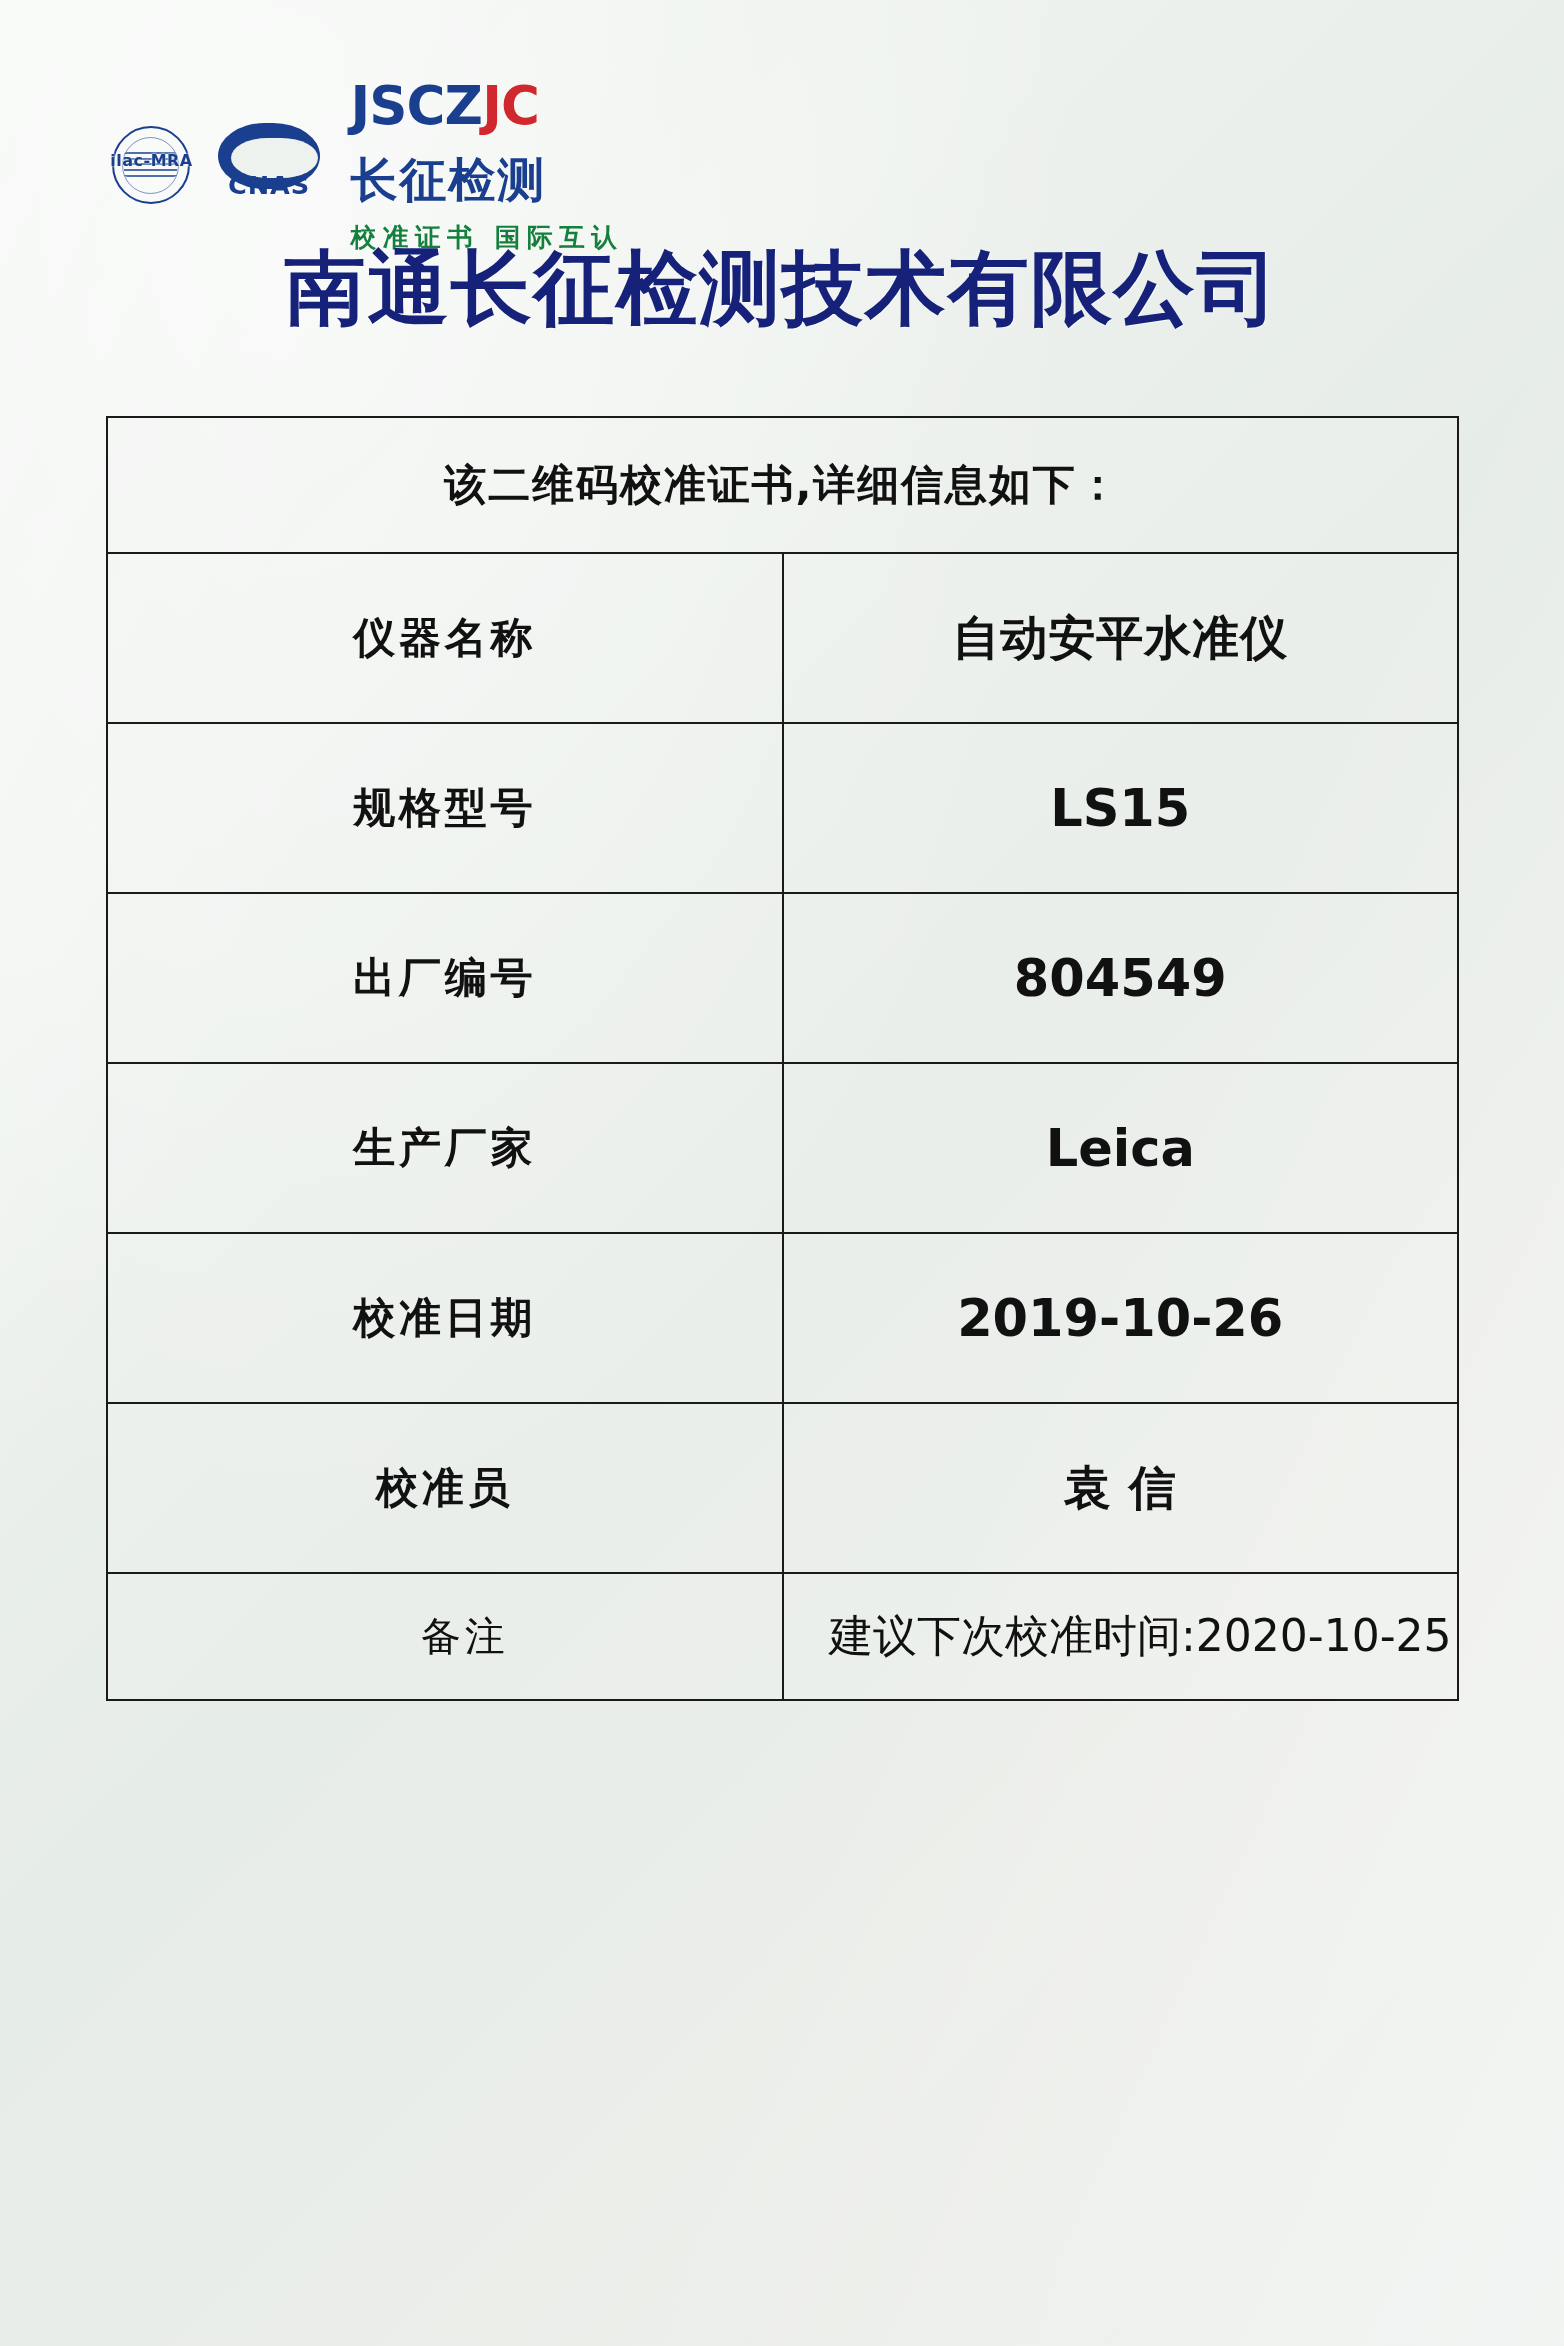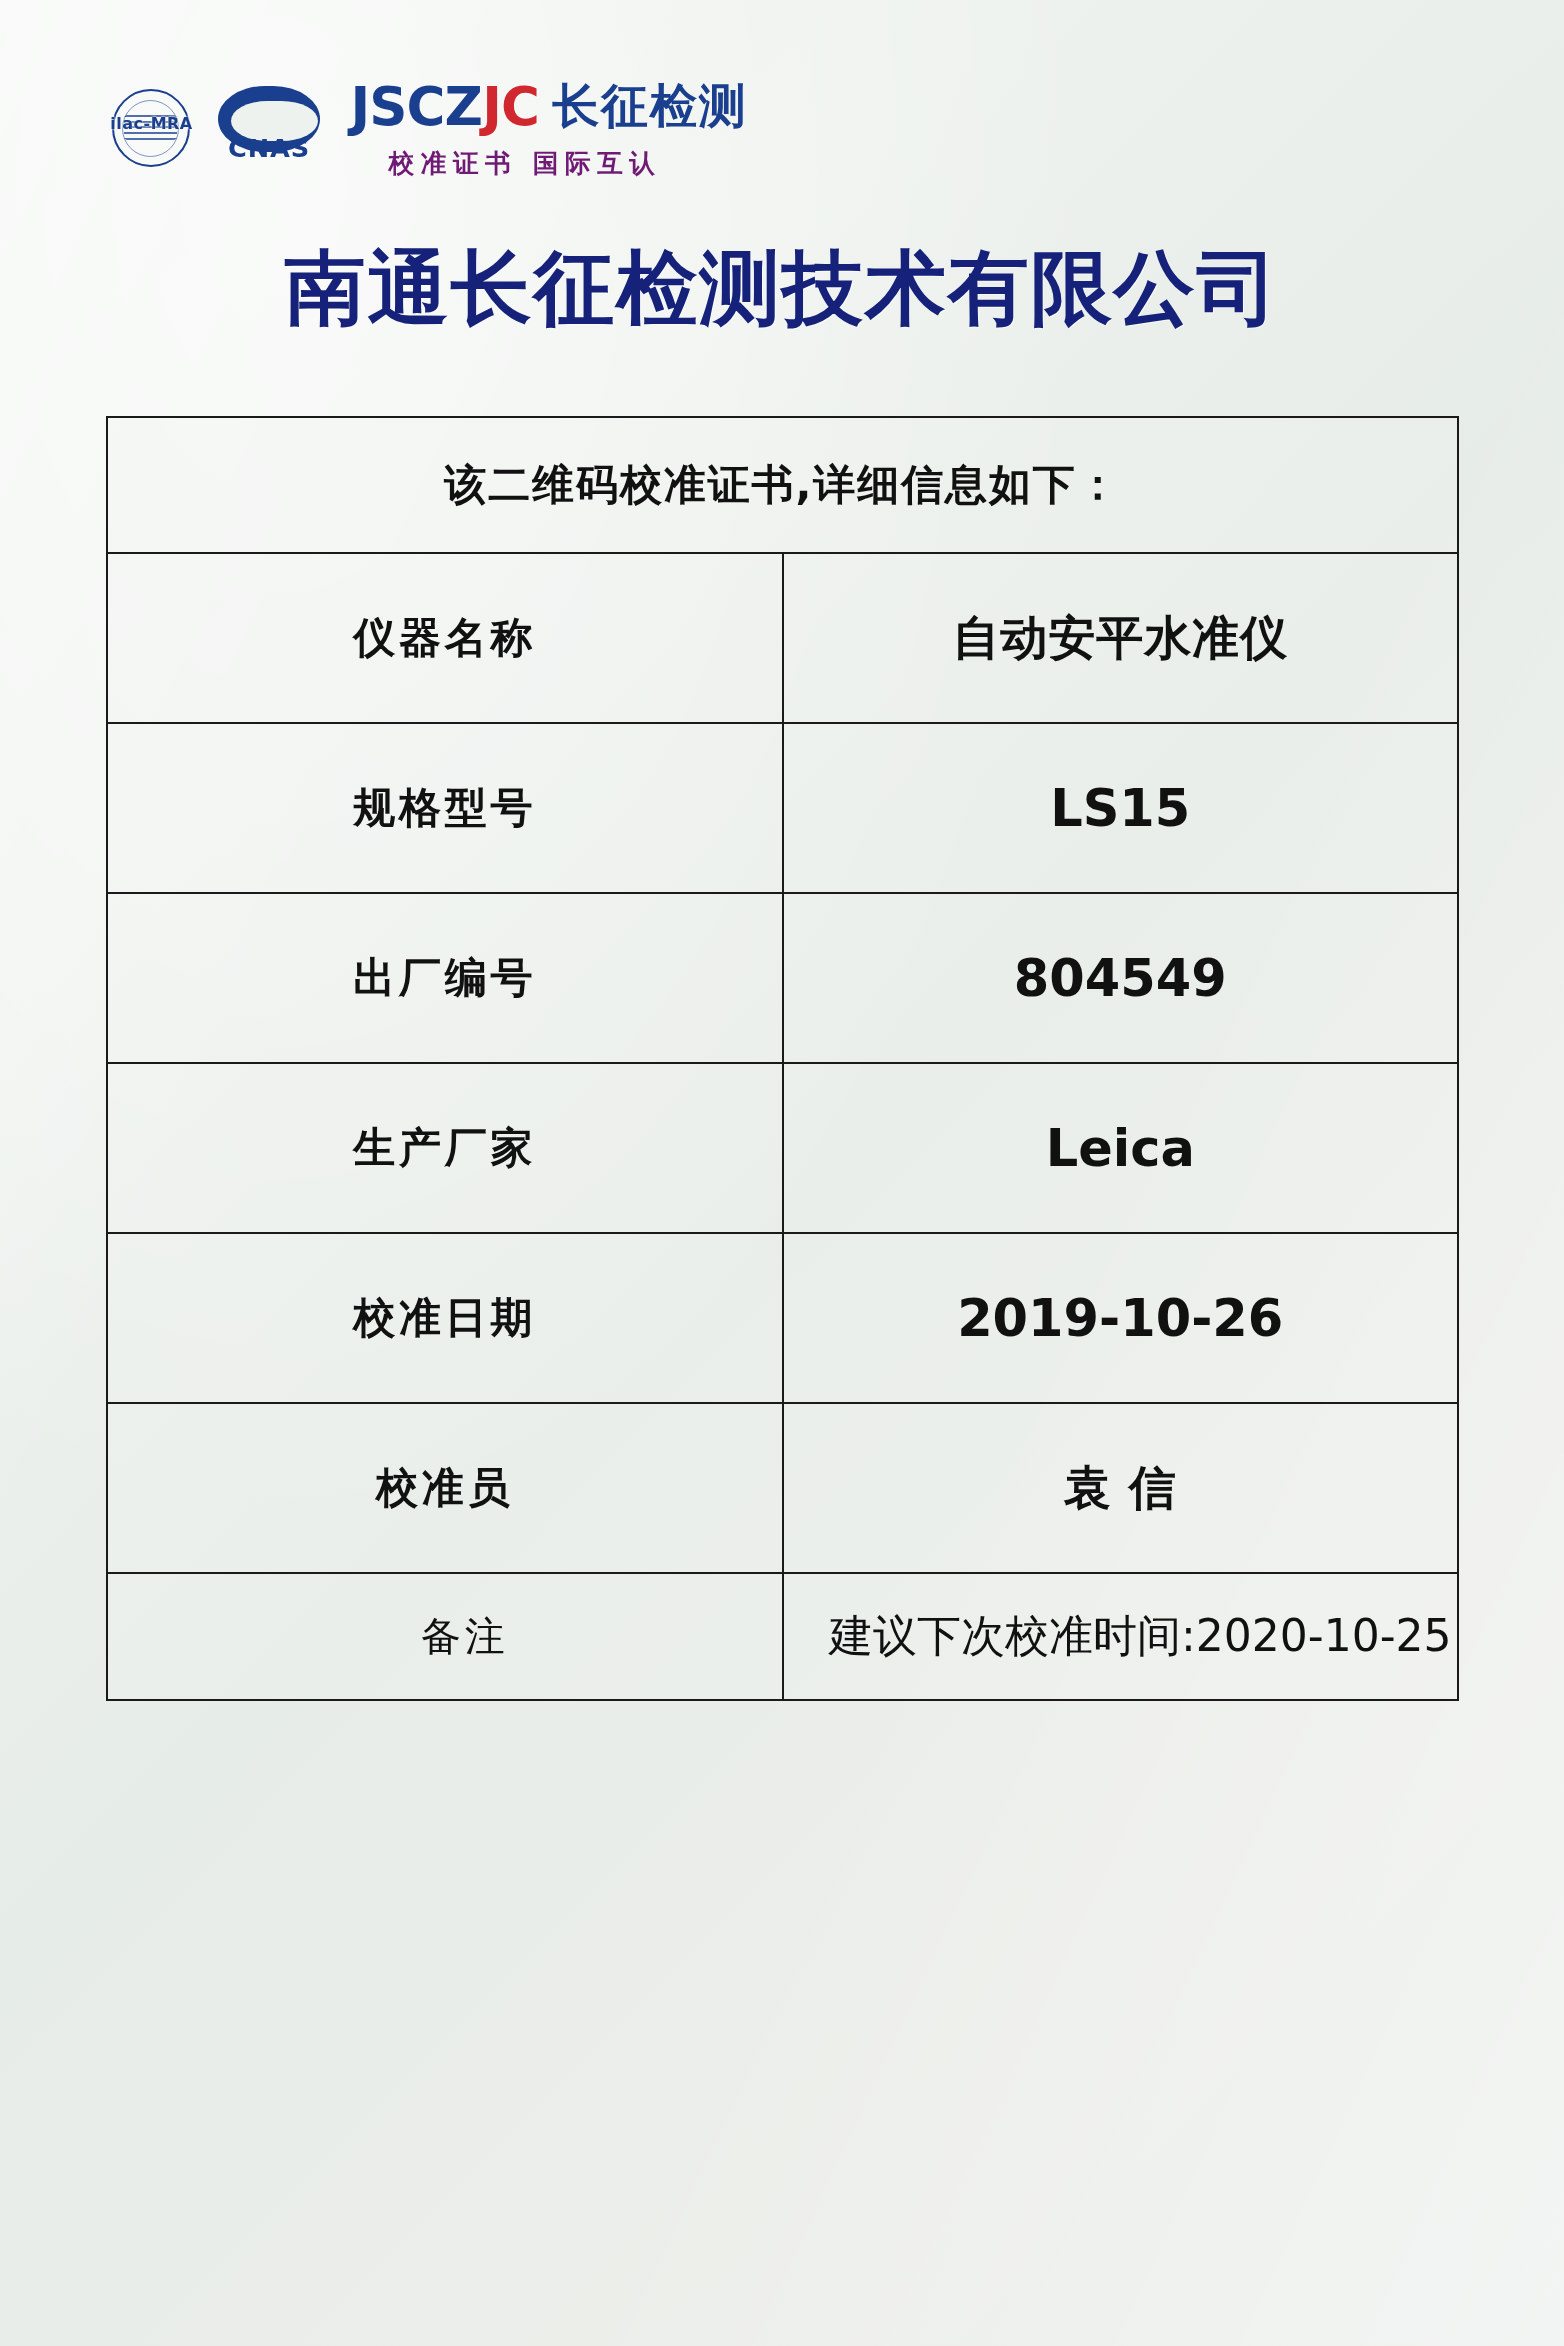--- a/index.html
+++ b/index.html
@@ -123,45 +123,45 @@
     letter-spacing: 0.9px;
   }
   .brand-block {
     margin-left: 9.5px;
     display: flex;
     flex-direction: column;
     justify-content: center;
   }
   .brand-top {
     display: flex;
-    align-items: center;
+    align-items: flex-start;
     gap: 13.2px;
     white-space: nowrap;
+    flex-direction: column;
   }
   .brand-js {
     font-size: 53px;
     font-weight: bold;
     letter-spacing: -0.9px;
   }
   .brand-js .b { color: #1b3f8f; }
   .brand-js .r { color: #d0282e; }
   .brand-cn {
     font-size: 47px;
     font-weight: bold;
     color: #1b3f8f;
     letter-spacing: 1.9px;
   }
   .brand-sub {
     margin-top: 7.6px;
     font-size: 25.6px;
     font-weight: bold;
-    color: #701a75;
+    color: #15803d;
     letter-spacing: 6.6px;
     white-space: nowrap;
-    margin-left: 38px;
   }
 
   .company-title {
     position: absolute;
     left: 0;
     top: 235px;
     width: 1564px;
     text-align: center;
     font-family: Liberation Serif, serif;
     font-size: 81px;

